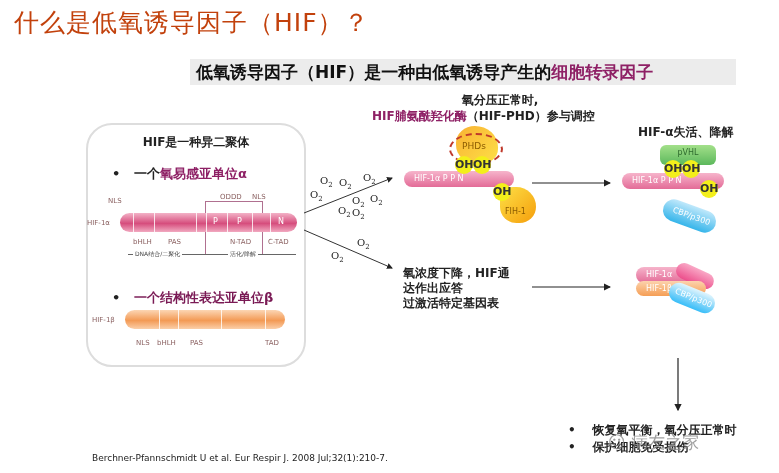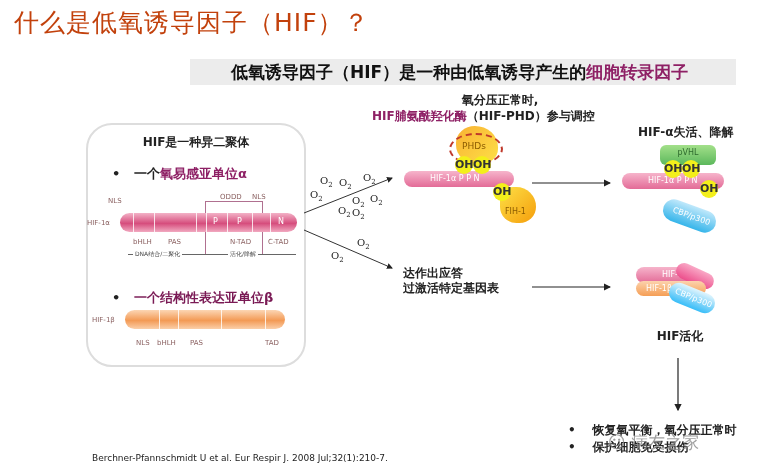--- a/index.html
+++ b/index.html
@@ -1,37 +1,37 @@
 <!DOCTYPE html>
 <html><head>
 <meta charset="utf-8">
 <style>
   html,body{margin:0;padding:0;background:#fff;}
   body{width:779px;height:473px;position:relative;overflow:hidden;font-family:"DejaVu Sans",sans-serif;color:#222;}
   .abs{position:absolute;}
   .title{left:14px;top:6px;font-size:25px;color:#c2410c;letter-spacing:1px;white-space:nowrap;}
   .banner{left:190px;top:59px;width:546px;height:26px;background:#ececec;}
-  .banner-text{left:196px;top:61px;font-size:17px;font-weight:bold;color:#111;white-space:nowrap;margin-left:35px;}
+  .banner-text{left:196px;top:61px;font-size:17px;font-weight:bold;color:#111;white-space:nowrap;}
   .banner-text .hl{color:#8e2065;}
   .box{left:86px;top:123px;width:216px;height:240px;border:2px solid #ddd;border-radius:26px;background:#fff;}
   .box-title{left:86px;top:134px;width:220px;text-align:center;font-size:12px;font-weight:bold;}
   .bullet{font-size:13px;font-weight:bold;white-space:nowrap;}
   .bullet .hl{color:#8e2065;}
   .small{font-size:7px;color:#8a6060;white-space:nowrap;}
   .smallg{font-size:6px;color:#444;white-space:nowrap;}
   .bar-a{left:120px;top:213px;width:177px;height:19px;border-radius:10px;background:linear-gradient(#f3b2c7,#d64d7d 55%,#f1a9c0);}
   .bar-b{left:125px;top:310px;width:160px;height:19px;border-radius:10px;background:linear-gradient(#fcd6b4,#f39a55 55%,#fbcfa9);}
   .seg{position:absolute;top:0;width:1px;height:100%;background:rgba(255,255,255,.8);}
   .bartext{font-size:8px;color:#fff;}
   .o2{font-size:10px;font-family:"DejaVu Serif",serif;color:#222;}
   .o2 sub{font-size:7px;}
   .label-b{font-size:12px;font-weight:bold;white-space:nowrap;text-align:center;}
   .label-b .hl{color:#8e2065;}
   .oh{width:18px;height:18px;border-radius:50%;background:#f3ef1b;font-size:11px;font-weight:bold;line-height:18px;text-align:left;color:#333;}
-  .hifbar{height:16px;border-radius:8px;background:linear-gradient(#f6b4cb,#e36b97);color:#fff;font-size:8px;line-height:16px;padding-left:26px;box-sizing:border-box;}
+  .hifbar{height:16px;border-radius:8px;background:linear-gradient(#f6b4cb,#e36b97);color:#fff;font-size:8px;line-height:16px;padding-left:10px;box-sizing:border-box;}
   .cite{left:92px;top:453px;font-size:9px;color:#222;white-space:nowrap;}
   .wm{left:608px;top:431px;font-size:17px;color:#888;opacity:.8;white-space:nowrap;}
 </style>
 </head>
 <body>
 
 <div class="abs title">什么是低氧诱导因子（HIF）？</div>
 
 <div class="abs banner"></div>
 <div class="abs banner-text"><span>低氧诱导因子（HIF）是一种由低氧诱导产生的</span><span class="hl">细胞转录因子</span></div>
@@ -123,30 +123,30 @@
 
 <div class="abs label-b" style="left:638px;top:124px;">HIF-α失活、降解</div>
 <div class="abs" style="left:660px;top:145px;width:56px;height:20px;border-radius:6px;background:linear-gradient(#a3e08a,#5cb85c);color:#2d6a2d;font-size:8px;text-align:center;line-height:16px;">pVHL</div>
 <div class="abs hifbar" style="left:622px;top:173px;width:102px;">HIF-1α  P    P    N</div>
 <div class="abs oh" style="left:664px;top:160px;">OH</div>
 <div class="abs oh" style="left:682px;top:160px;">OH</div>
 <div class="abs oh" style="left:700px;top:180px;">OH</div>
 <div class="abs" style="left:662px;top:205px;width:55px;height:22px;border-radius:11px;background:linear-gradient(#bfe8fb,#36b5ea);transform:rotate(20deg);color:#fff;font-size:8px;line-height:22px;padding-left:10px;box-sizing:border-box;">CBP/p300</div>
 
 <div class="abs label-b" style="left:403px;top:266px;text-align:left;line-height:15px;">
+  <div>氧浓度下降，HIF通</div>
   <div>达作出应答</div>
   <div>过激活特定基因表</div>
 </div>
 
 <div class="abs hifbar" style="left:636px;top:267px;width:60px;">HIF-1α</div>
 <div class="abs" style="left:675px;top:268px;width:40px;height:16px;border-radius:8px;background:linear-gradient(#f9a8c6,#ec4f8c);transform:rotate(25deg);"></div>
 <div class="abs" style="left:636px;top:281px;width:70px;height:15px;border-radius:8px;background:linear-gradient(#fcd3ad,#f59e55);color:#fff;font-size:8px;line-height:15px;padding-left:10px;box-sizing:border-box;">HIF-1β</div>
 <div class="abs" style="left:668px;top:288px;width:48px;height:20px;border-radius:10px;background:linear-gradient(#e2f5fd,#38bdf8);transform:rotate(22deg);color:#fff;font-size:8px;line-height:20px;padding-left:6px;box-sizing:border-box;">CBP/p300</div>
 <div class="abs label-b" style="left:630px;top:329px;width:100px;line-height:15px;">
-  <div>HIF活化</div>
 </div>
 
 <div class="abs" style="left:568px;top:422px;font-size:12px;font-weight:bold;line-height:17px;">
   <div>•&nbsp;&nbsp;&nbsp;&nbsp;<span>恢复氧平衡，氧分压正常时</span></div>
   <div>•&nbsp;&nbsp;&nbsp;&nbsp;<span>保护细胞免受损伤</span></div>
 </div>
 
 <div class="abs cite">Berchner-Pfannschmidt U et al. Eur Respir J. 2008 Jul;32(1):210-7.</div>
 <div class="abs wm"><span>☺</span> <span>病友之家</span></div>
 

